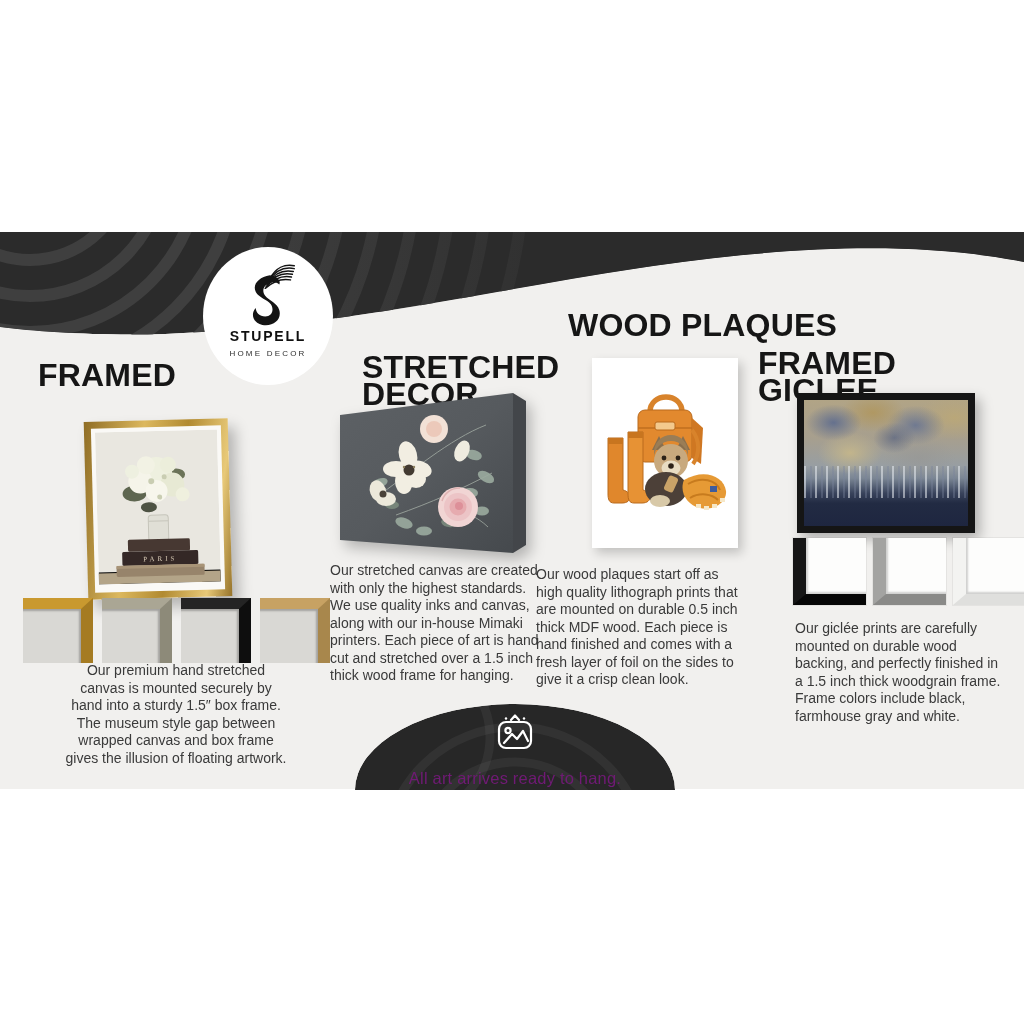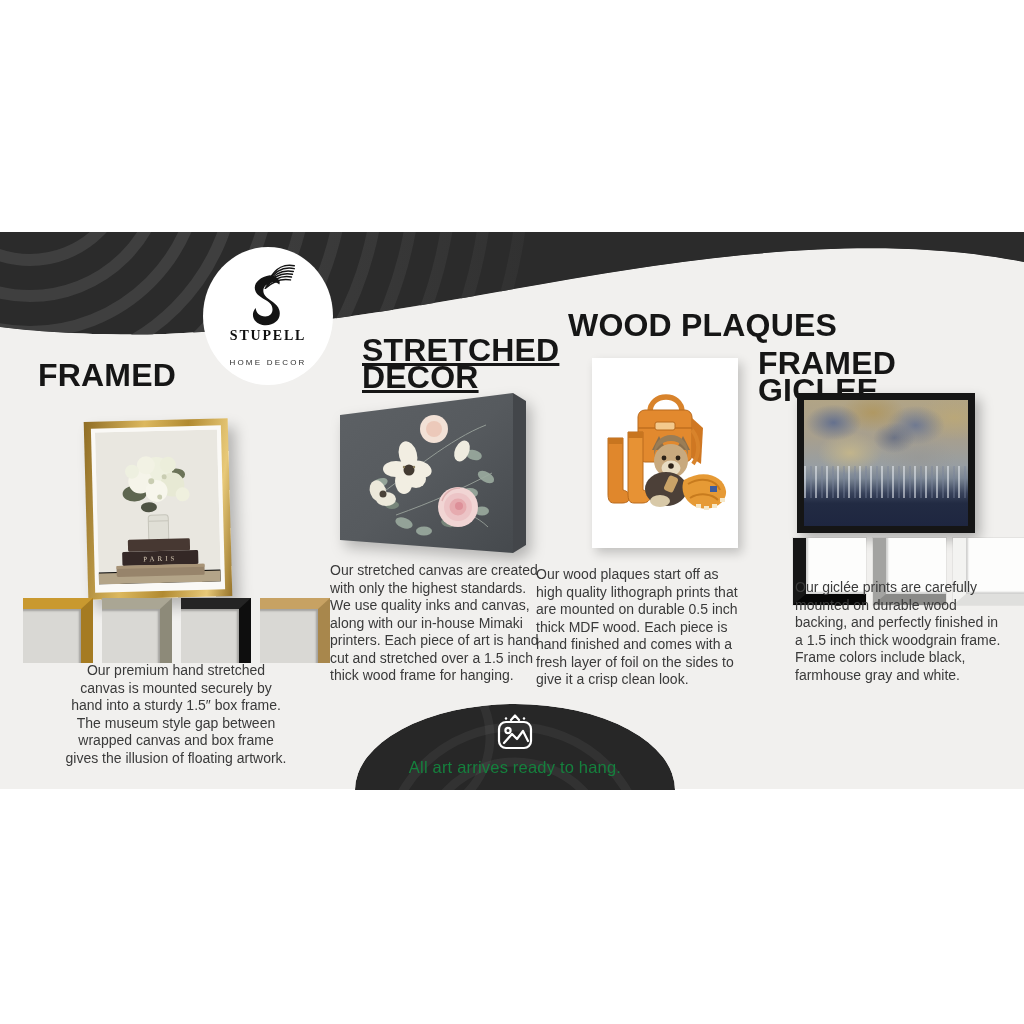--- a/index.html
+++ b/index.html
@@ -3,26 +3,26 @@
 <meta charset="utf-8">
 <style>
   html,body{margin:0;padding:0;}
   .page{position:relative;width:1024px;height:1024px;background:#ffffff;overflow:hidden;
         font-family:"Liberation Sans",sans-serif;}
   .panel{position:absolute;left:0;top:232px;width:1024px;height:557px;background:#f1f0ee;}
   .topband{position:absolute;left:0;top:232px;z-index:1;}
   .dome{position:absolute;left:350px;top:697px;z-index:1;}
   .dome-content{position:absolute;left:350px;top:714px;width:330px;z-index:2;
       display:flex;flex-direction:column;align-items:center;}
-  .dome-msg{color:#15803d;font-size:16.5px;margin-top:2px;letter-spacing:.2px;}
+  .dome-msg{color:#701a75;font-size:16.5px;margin-top:13px;letter-spacing:.2px;}
   .logo-circle{position:absolute;left:203px;top:247px;width:130px;height:138px;background:#fff;
       border-radius:50%;z-index:3;display:flex;flex-direction:column;align-items:center;justify-content:flex-start;}
   .logo-circle svg{margin-top:13px;}
-  .brand{font-size:14px;font-weight:bold;letter-spacing:1.8px;color:#101010;margin-top:2px;font-family:Liberation Serif, serif;}
-  .tagline{font-size:8px;letter-spacing:2.2px;color:#2e2e2e;margin-top:14px;}
+  .brand{font-size:14px;font-weight:bold;letter-spacing:1.8px;color:#101010;margin-top:2px;}
+  .tagline{font-size:8px;letter-spacing:2.2px;color:#2e2e2e;margin-top:5px;}
   .sec-title{position:absolute;z-index:2;color:#161616;font-weight:bold;font-size:32px;
       line-height:27px;letter-spacing:.2px;}
   .sec-desc{position:absolute;z-index:2;color:#3a3a3a;font-size:14px;line-height:17.5px;
       white-space:pre-line;}
   
   .art1{position:absolute;left:86px;top:420px;z-index:2;transform:rotate(-1.5deg);
       background:linear-gradient(100deg,#8f6d25,#dcb85e 35%,#b18a31 60%,#e8c978 85%,#96732a);
       padding:7px;box-shadow:7px 9px 14px rgba(0,0,0,.25);}
   .art1-mat{background:#faf9f6;padding:4px;}
   .tiles1{position:absolute;left:23px;top:598px;z-index:2;display:flex;gap:9px;}
@@ -162,21 +162,21 @@
     <div class="tile tile-champagne"></div>
   </div>
 
   <div class="sec-desc" style="left:50px;top:662px;width:252px;text-align:center;">Our premium hand stretched
 canvas is mounted securely by
 hand into a sturdy 1.5″ box frame.
 The museum style gap between
 wrapped canvas and box frame
 gives the illusion of floating artwork.</div>
 
-  <div class="sec-title" style="left:362px;top:337px;text-decoration:underline;">
+  <div class="sec-title" style="left:362px;top:354px;">
     <div>STRETCHED</div>
     <div>DECOR</div>
   </div>
 
   <svg class="art2" width="212" height="180" viewBox="0 0 212 180">
     <defs>
       <linearGradient id="cnv" x1="0" y1="0" x2="1" y2="1">
         <stop offset="0" stop-color="#5d6165"></stop>
         <stop offset="0.5" stop-color="#565a5e"></stop>
         <stop offset="1" stop-color="#45494d"></stop>
@@ -304,21 +304,21 @@
       <div class="art4-streaks"></div>
     </div>
   </div>
 
   <div class="tiles4">
     <div class="tile tile4-black"></div>
     <div class="tile tile4-gray"></div>
     <div class="tile tile4-white"></div>
   </div>
 
-  <div class="sec-desc" style="left:795px;top:579px;width:212px;">Our giclée prints are carefully
+  <div class="sec-desc" style="left:795px;top:620px;width:212px;">Our giclée prints are carefully
 mounted on durable wood
 backing, and perfectly finished in
 a 1.5 inch thick woodgrain frame.
 Frame colors include black,
 farmhouse gray and white.</div>
 
   <svg class="dome" width="330" height="93" viewBox="0 0 330 93">
     <defs>
       <clipPath id="domeClip">
           <path d="M5,93 A160,86 0 0 1 325,93 Z"></path>

